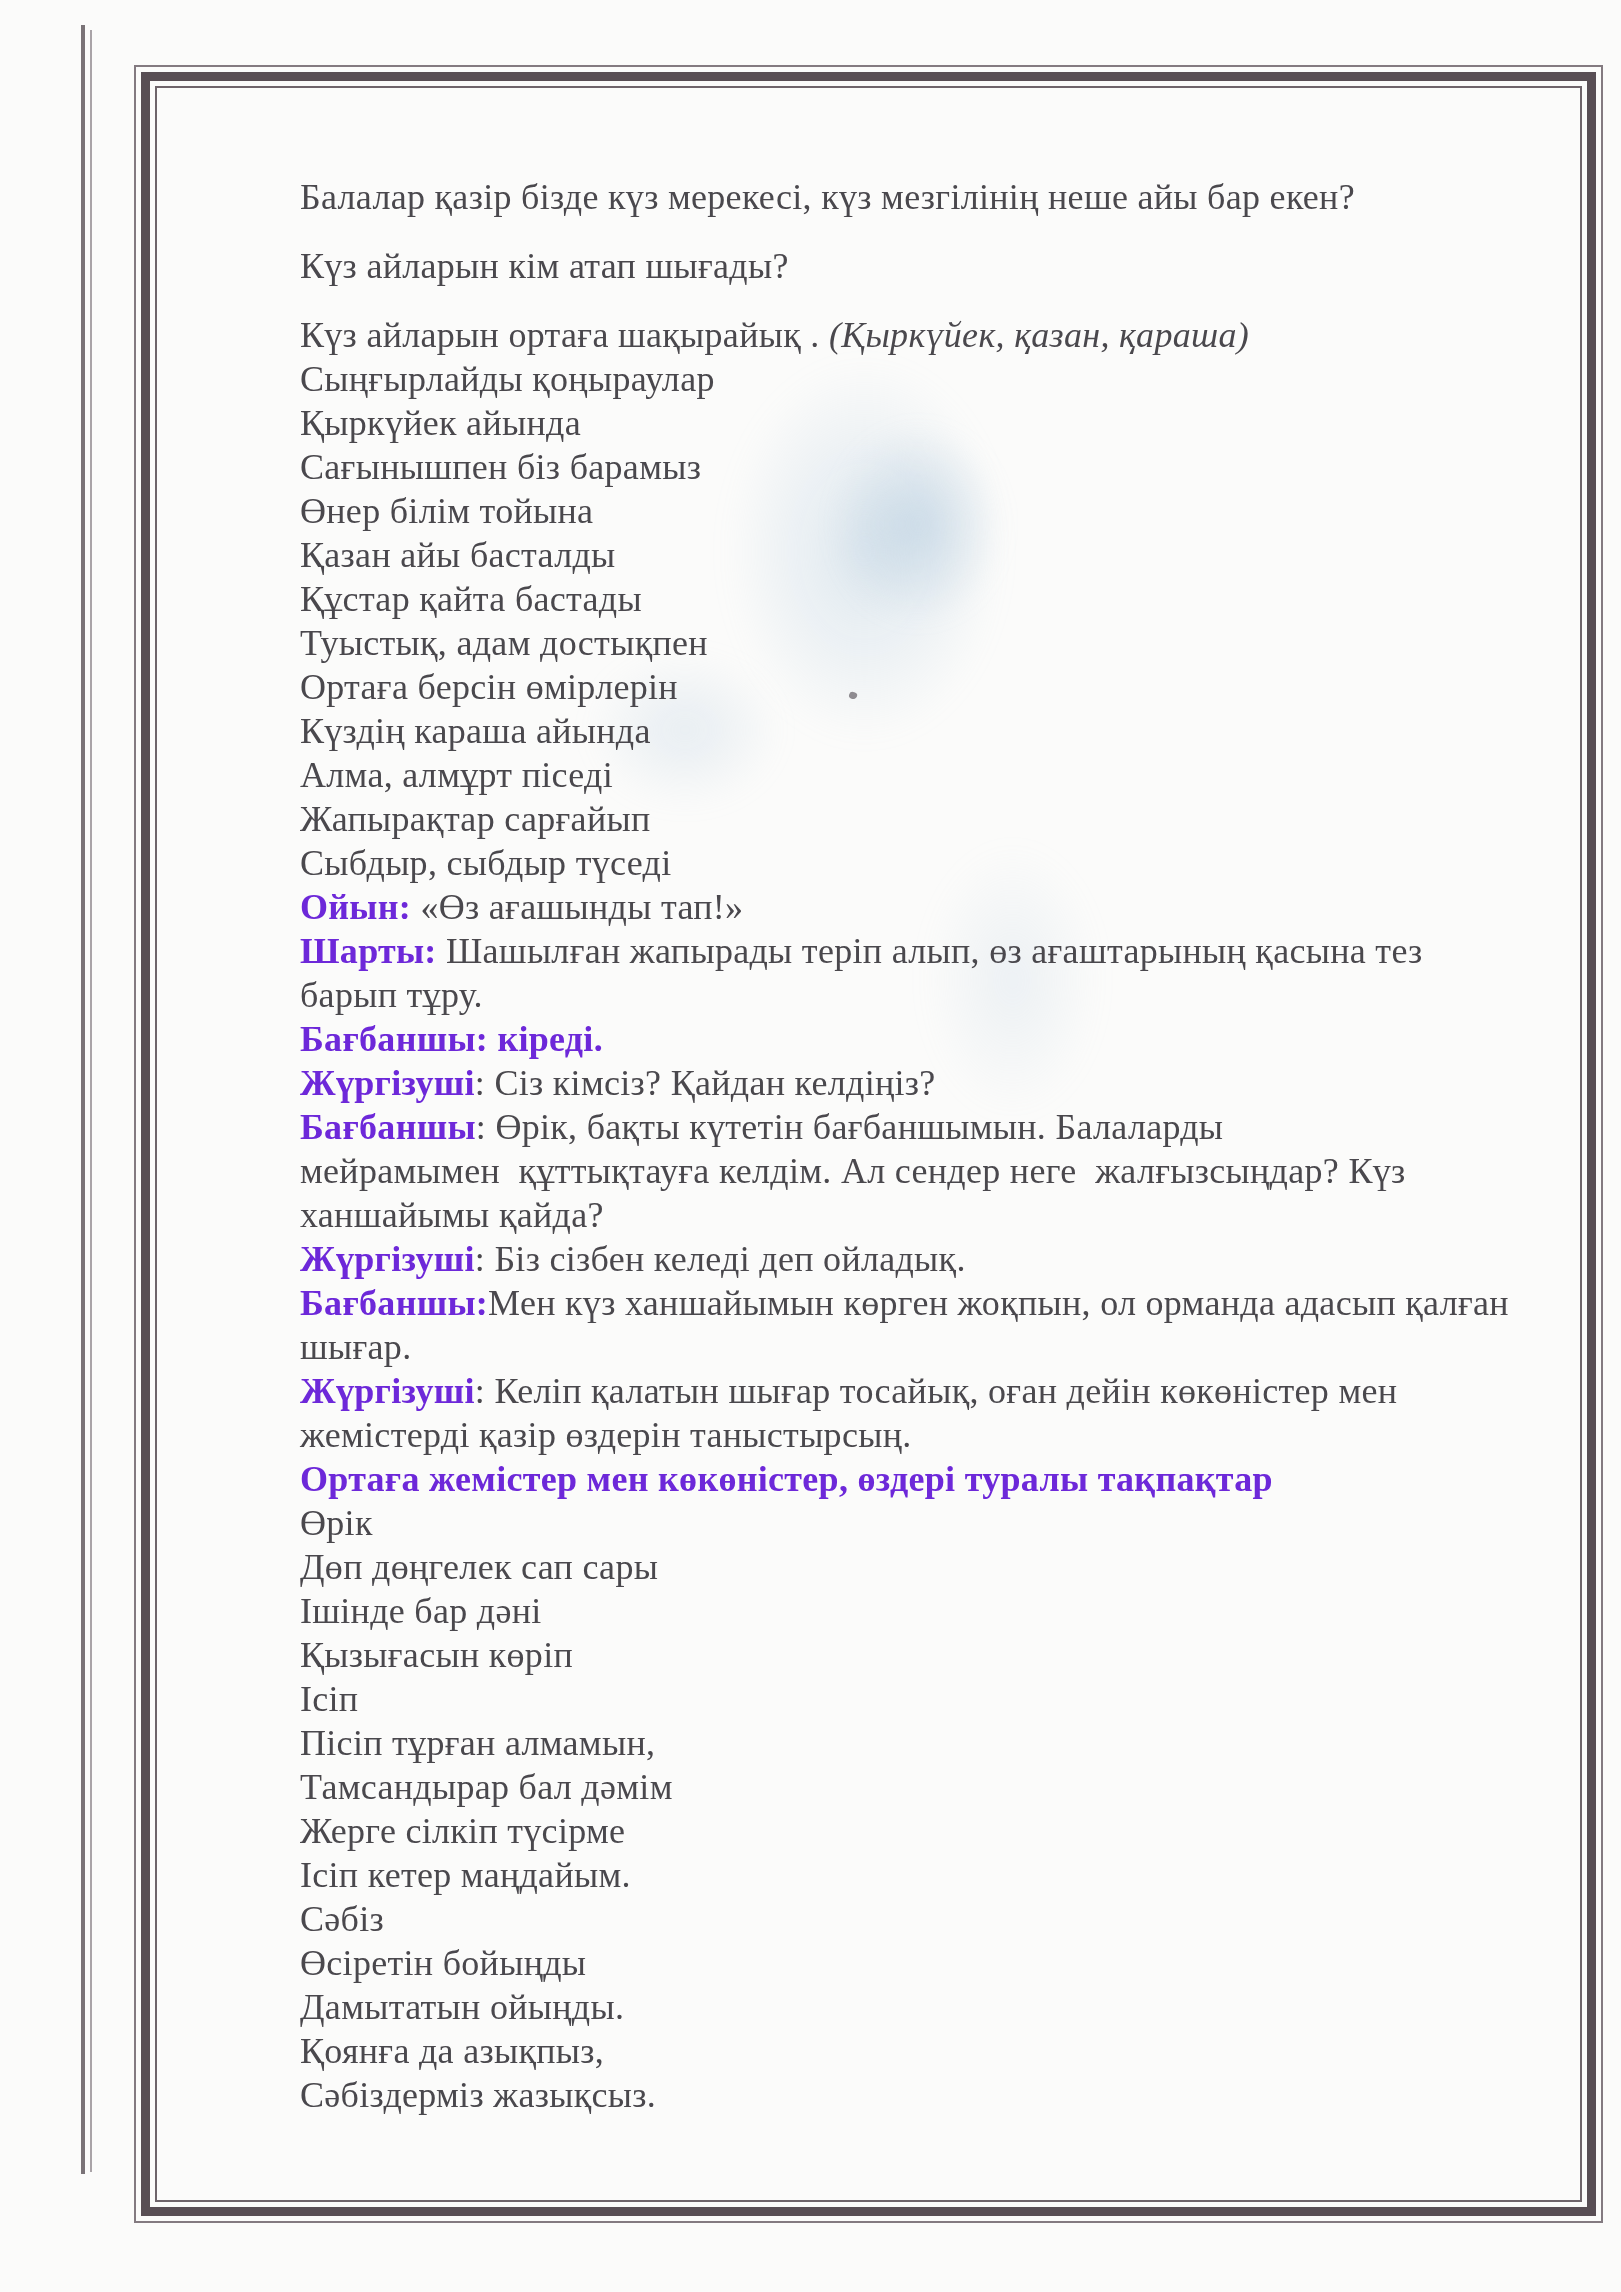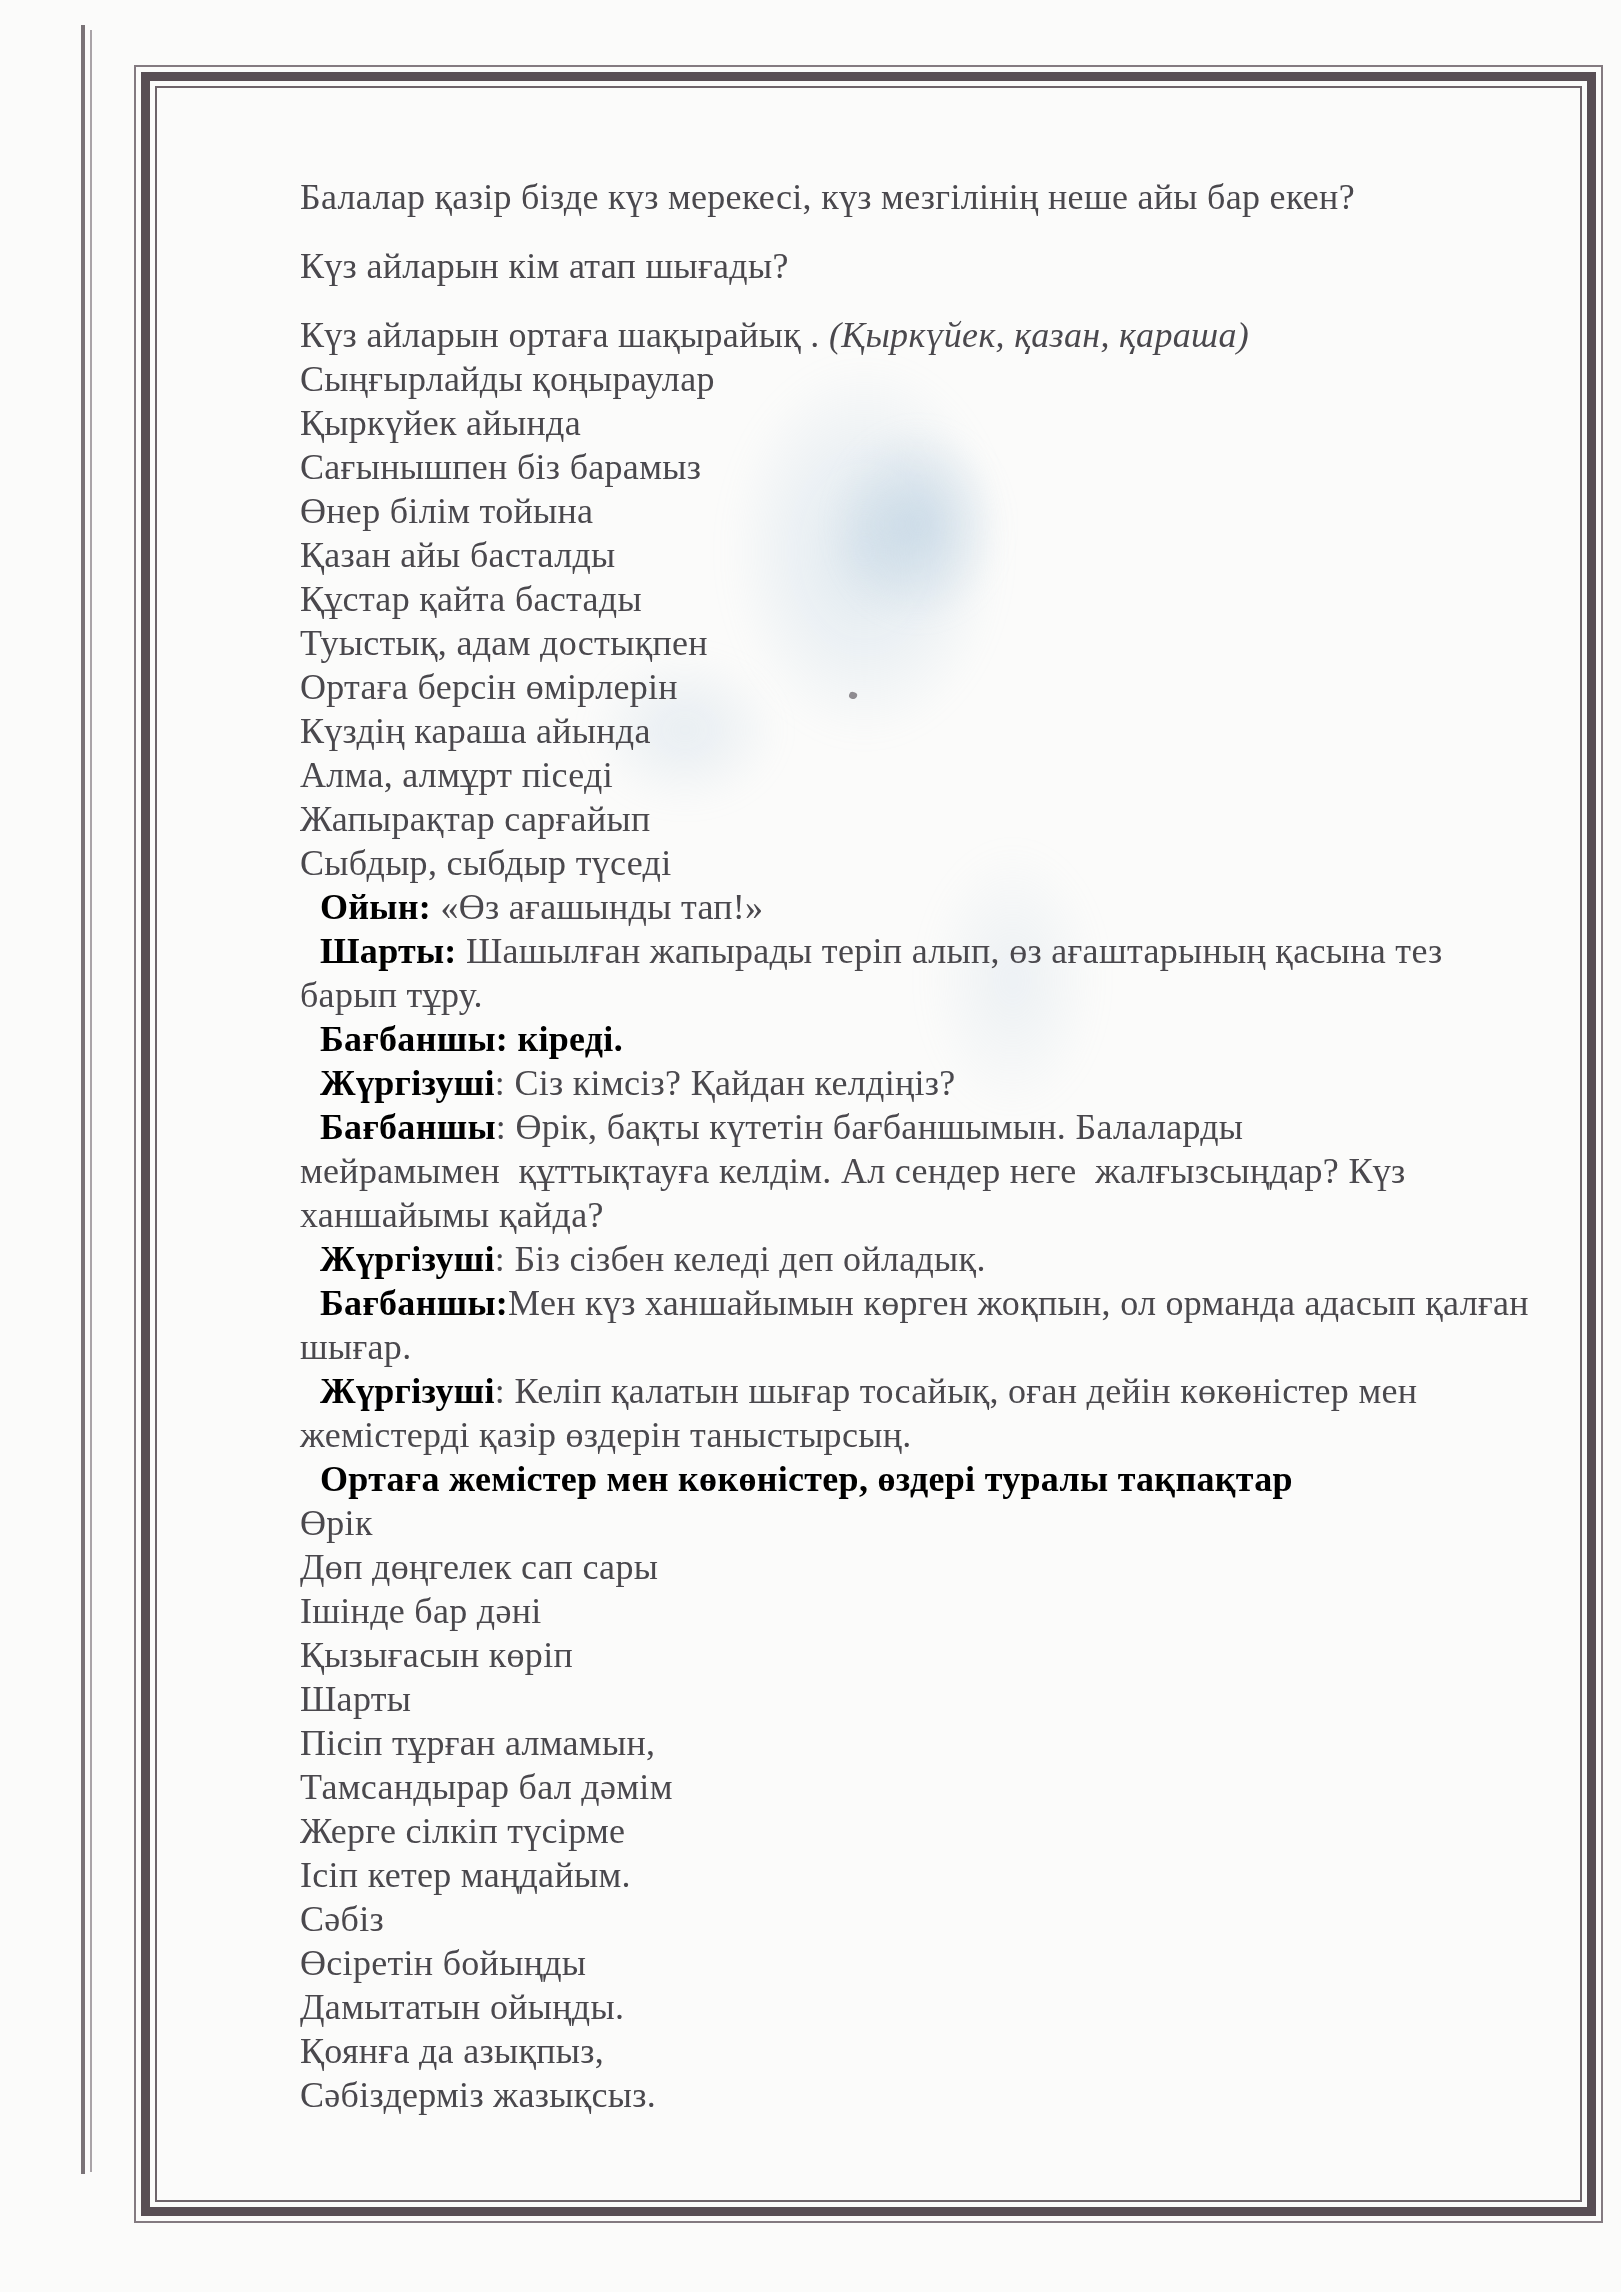--- a/index.html
+++ b/index.html
@@ -64,21 +64,21 @@
     z-index: 3;
     color: #4a484d;
   }
   .line {
     white-space: pre;
     font-size: 36px;
     line-height: 44px;
     letter-spacing: 0.3px;
   }
   .line.gap { margin-bottom: 25px; }
-  .b { font-weight: bold; color: #000000; margin-left: 20px; }
+  .b { font-weight: bold; color: #6d28d9; }
   .i { font-style: italic; }
 </style>
 </head>
 <body>
 
 <div class="spine-line-1"></div>
 <div class="spine-line-2"></div>
 
 <div class="stain stain-1"></div>
 <div class="stain stain-2"></div>
@@ -120,21 +120,21 @@
     <div class="line"><span class="b">Жүргізуші</span><span>: Біз сізбен келеді деп ойладық.</span></div>
     <div class="line"><span class="b">Бағбаншы:</span><span>Мен күз ханшайымын көрген жоқпын, ол орманда адасып қалған</span></div>
     <div class="line"><span>шығар.</span></div>
     <div class="line"><span class="b">Жүргізуші</span><span>: Келіп қалатын шығар тосайық, оған дейін көкөністер мен</span></div>
     <div class="line"><span>жемістерді қазір өздерін таныстырсың.</span></div>
     <div class="line"><span class="b">Ортаға жемістер мен көкөністер, өздері туралы тақпақтар</span></div>
     <div class="line"><span>Өрік</span></div>
     <div class="line"><span>Дөп дөңгелек сап сары</span></div>
     <div class="line"><span>Ішінде бар дәні</span></div>
     <div class="line"><span>Қызығасын көріп</span></div>
-    <div class="line"><span>Шарты</span></div>
+    <div class="line"><span>Ісіп</span></div>
     <div class="line"><span>Пісіп тұрған алмамын,</span></div>
     <div class="line"><span>Тамсандырар бал дәмім</span></div>
     <div class="line"><span>Жерге сілкіп түсірме</span></div>
     <div class="line"><span>Ісіп кетер маңдайым.</span></div>
     <div class="line"><span>Сәбіз</span></div>
     <div class="line"><span>Өсіретін бойыңды</span></div>
     <div class="line"><span>Дамытатын ойыңды.</span></div>
     <div class="line"><span>Қоянға да азықпыз,</span></div>
     <div class="line"><span>Сәбіздерміз жазықсыз.</span></div>
   </div>

